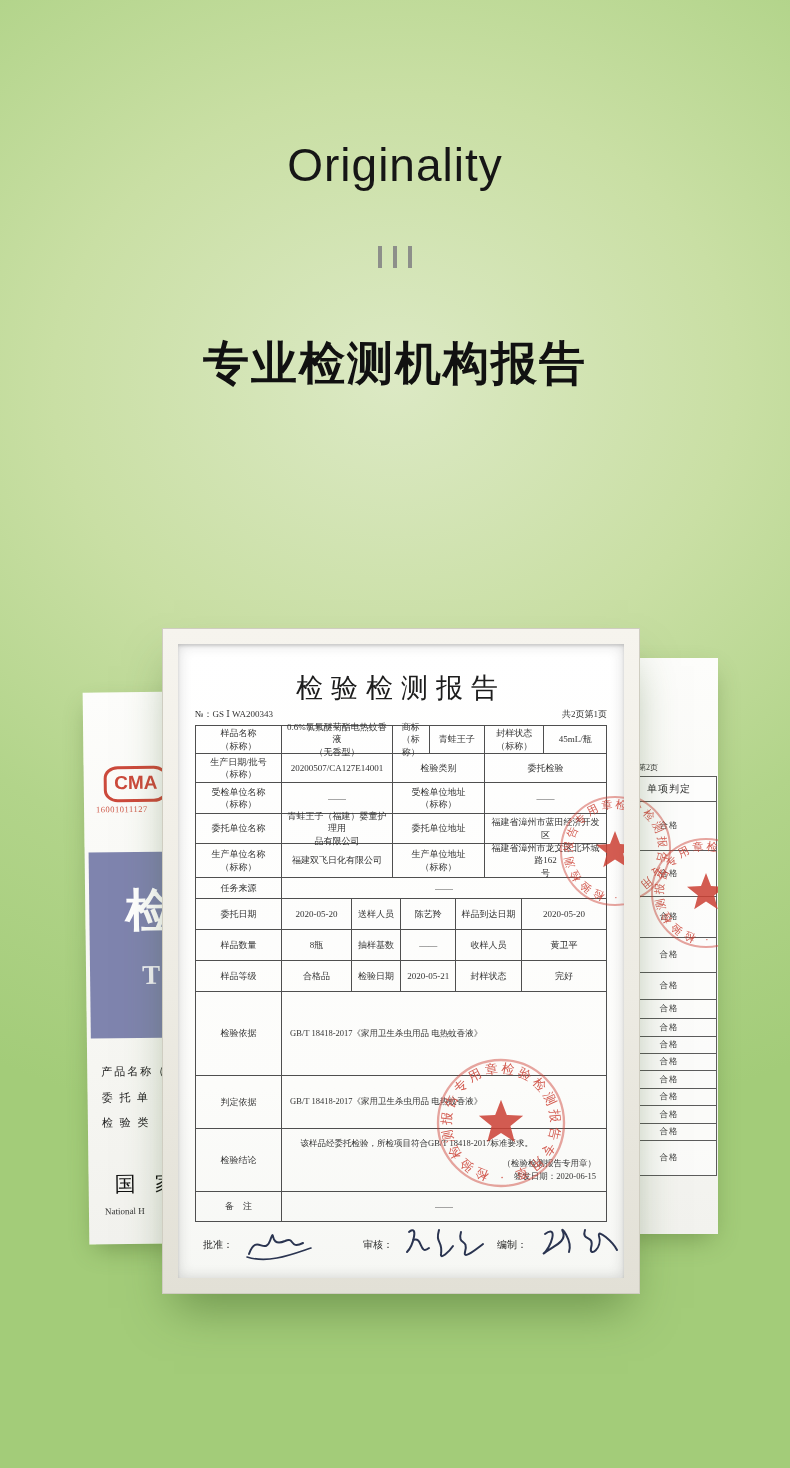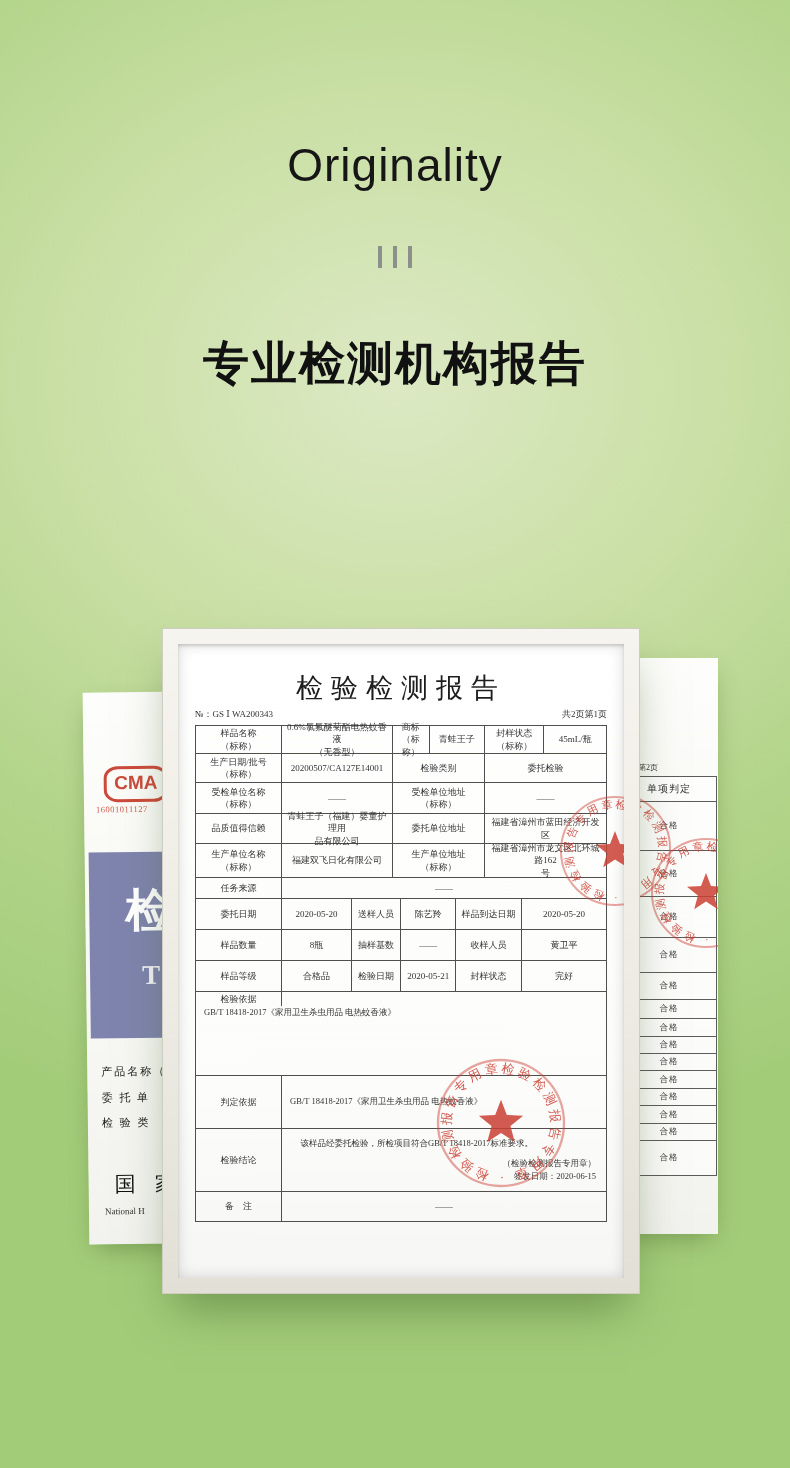--- a/index.html
+++ b/index.html
@@ -199,21 +199,21 @@
             <div class="ccell label" style="width: 22.5%;">
               <div>受检单位地址</div>
               <div>（标称）</div>
             </div>
             <div class="ccell" style="width: 29.5%;">
               <div>——</div>
             </div>
           </div>
           <div class="crow" style="height: 29px;">
             <div class="ccell label" style="width: 21%;">
-              <div>品质值得信赖</div>
+              <div>委托单位名称</div>
             </div>
             <div class="ccell" style="width: 27%;">
               <div>青蛙王子（福建）婴童护理用</div>
               <div>品有限公司</div>
             </div>
             <div class="ccell label" style="width: 22.5%;">
               <div>委托单位地址</div>
             </div>
             <div class="ccell" style="width: 29.5%;">
               <div>福建省漳州市蓝田经济开发区</div>
@@ -297,21 +297,21 @@
             <div class="ccell" style="width: 13.5%;">
               <div>2020-05-21</div>
             </div>
             <div class="ccell label" style="width: 16%;">
               <div>封样状态</div>
             </div>
             <div class="ccell" style="width: 20.5%;">
               <div>完好</div>
             </div>
           </div>
-          <div class="crow" style="height: 83px; flex-direction: column;">
+          <div class="crow" style="height: 83px;">
             <div class="ccell label" style="width: 21%;">
               <div>检验依据</div>
             </div>
             <div class="ccell basis" style="width: 79%;">
               <div>GB/T 18418-2017《家用卫生杀虫用品 电热蚊香液》</div>
             </div>
           </div>
           <div class="crow" style="height: 52px;">
             <div class="ccell label" style="width: 21%;">
               <div>判定依据</div>
@@ -347,17 +347,32 @@
         <polygon points="60,40 55,53.1 41,53.8 51.9,62.6 48.2,76.2 60,68.5 71.8,76.2 68.1,62.6 79,53.8 65,53.1" fill="#cc4034"></polygon>
       </svg>
 
       <svg class="stamp" style="left:253px;top:409px" width="140" height="140" viewBox="0 0 120 120">
         <circle cx="60" cy="60" r="54" fill="none" stroke="#cc4034" stroke-width="2" opacity=".55"></circle>
         <path id="ringD" d="M 60,17 A 43,43 0 1 1 59.9,17" fill="none"></path>
         <text font-size="11" letter-spacing="3"><textPath href="#ringD">检验检测报告专用章 · 检验检测报告专用章 ·</textPath></text>
         <polygon points="60,40 55,53.1 41,53.8 51.9,62.6 48.2,76.2 60,68.5 71.8,76.2 68.1,62.6 79,53.8 65,53.1" fill="#cc4034"></polygon>
       </svg>
 
+      <div class="sig-row">
+        <span class="sig-label" style="left:8px">批准：</span>
+        <svg class="sig-ink" style="left:46px;top:2px" width="85" height="40" viewBox="0 0 85 40">
+          <path d="M8,30 C16,8 24,34 30,14 C34,4 28,24 44,17 C54,12 48,26 62,19" fill="none" stroke="#2a3450" stroke-width="2" stroke-linecap="round"></path>
+          <path d="M6,33 C28,40 52,30 70,24" fill="none" stroke="#2a3450" stroke-width="1.6" stroke-linecap="round"></path>
+        </svg>
+        <span class="sig-label" style="left:168px">审核：</span>
+        <svg class="sig-ink" style="left:204px;top:0px" width="100" height="44" viewBox="0 0 100 44">
+          <path d="M10,10 C20,2 14,24 8,30 M14,18 C24,14 20,34 30,26 M40,8 C36,22 44,18 42,32 C41,38 50,30 54,24 M62,10 C58,24 70,16 66,30 C64,38 76,28 84,22" fill="none" stroke="#2a3450" stroke-width="2" stroke-linecap="round"></path>
+        </svg>
+        <span class="sig-label" style="left:302px">编制：</span>
+        <svg class="sig-ink" style="left:338px;top:0px" width="95" height="44" viewBox="0 0 95 44">
+          <path d="M12,12 C26,2 18,26 10,32 C20,24 34,20 30,10 C26,2 40,18 36,30 M52,8 C48,20 62,12 58,26 C56,36 70,26 66,14 C64,6 80,20 84,28" fill="none" stroke="#2a3450" stroke-width="2" stroke-linecap="round"></path>
+        </svg>
+      </div>
 
     </div>
   </div>
 
 </div>
 
 </body></html>

